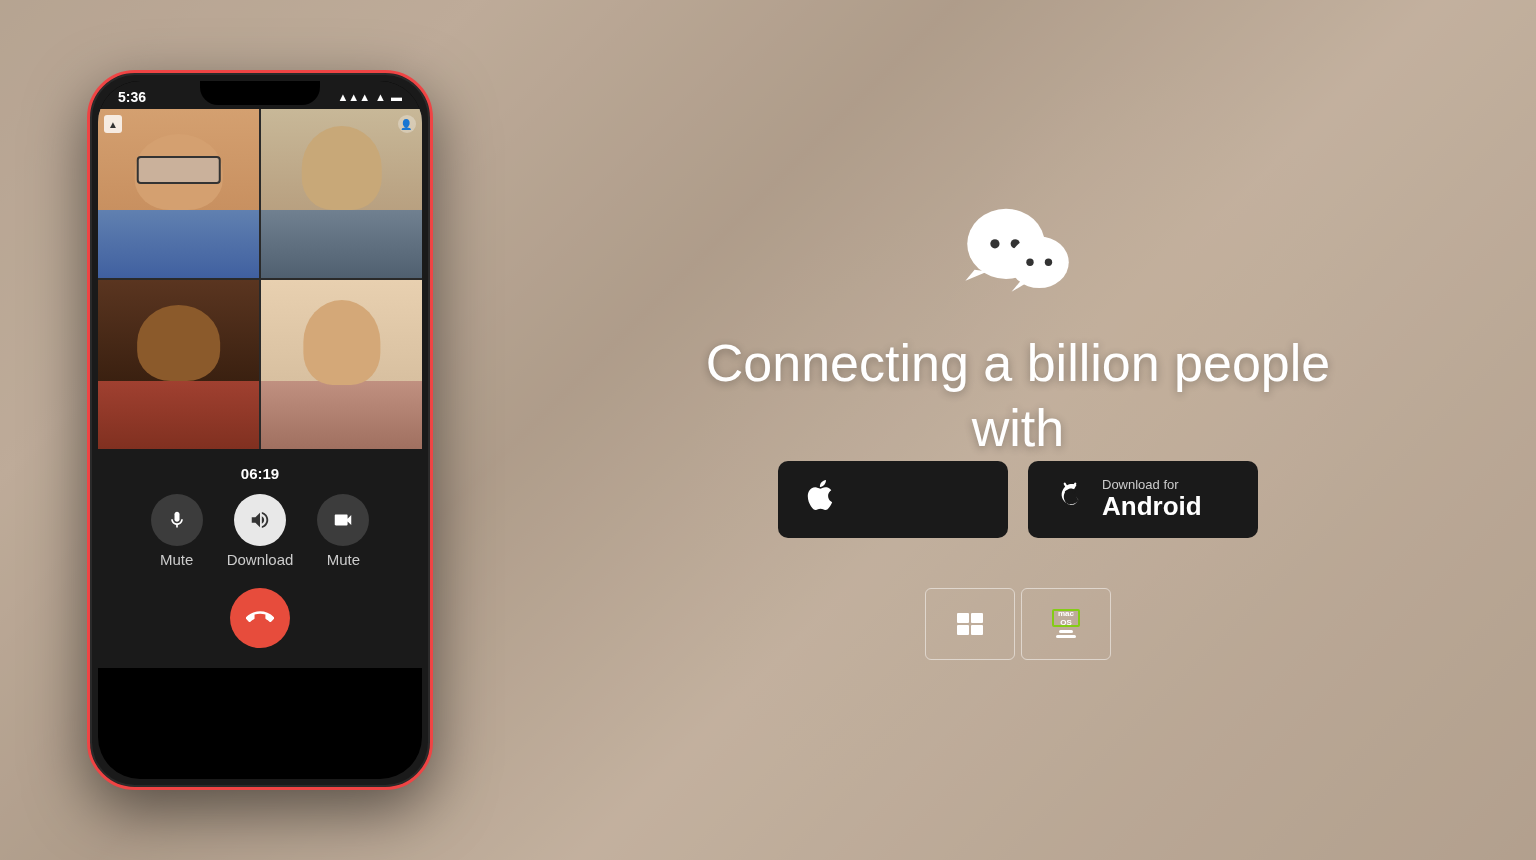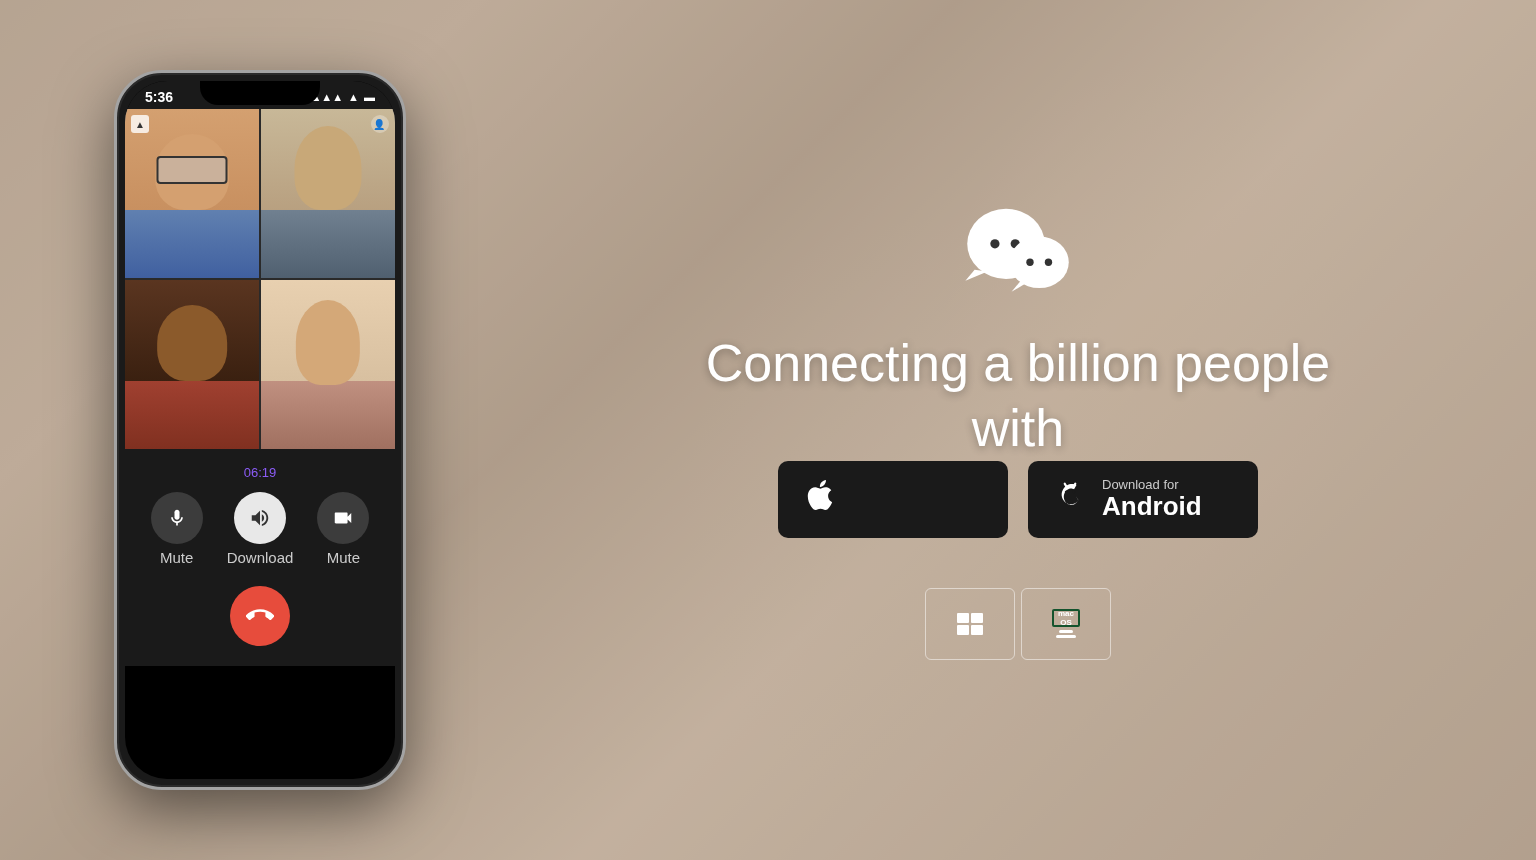--- a/index.html
+++ b/index.html
@@ -48,25 +48,25 @@
       width: 520px;
       height: 860px;
       display: flex;
       align-items: center;
       justify-content: center;
       position: relative;
       flex-shrink: 0;
     }
 
     .phone-mockup {
-      width: 292px;
+      width: 346px;
       height: 720px;
       background: #1a1a1a;
       border-radius: 48px;
-      border: 3px solid #a3a3a3;
+      border: 3px solid #ef4444;
       position: relative;
       box-shadow: 0 20px 60px rgba(0,0,0,0.5), inset 0 0 0 2px #2a2a2a;
       overflow: hidden;
     }
 
     .phone-inner {
       position: absolute;
       inset: 8px;
       background: #000;
       border-radius: 42px;
@@ -244,23 +244,24 @@
     .call-controls {
       background: #1a1a1a;
       padding: 16px 10px 20px;
       display: flex;
       flex-direction: column;
       align-items: center;
       gap: 8px;
     }
 
     .call-timer {
-      color: #8b5cf6;
-      font-size: 13px;
+      color: #ffffff;
+      font-size: 15px;
       margin-bottom: 4px;
+      font-weight: bold;
     }
 
     .controls-row {
       display: flex;
       gap: 24px;
       align-items: center;
       justify-content: center;
     }
 
     .control-btn {
@@ -547,21 +548,21 @@
         <div class="win-icon">
           <span></span>
             <span></span>
             <span></span>
             <span></span>
         </div>
       </button>
 
       <button class="platform-btn">
         <div style="display:flex;flex-direction:column;align-items:center;gap:2px;">
-          <div style="width:28px;height:18px;border:2px solid #14532d;border-radius:2px;display:flex;align-items:center;justify-content:center;">
+          <div style="width:28px;height:18px;border:2px solid #84cc16;border-radius:2px;display:flex;align-items:center;justify-content:center;">
             <span style="font-size:8px;color:white;font-weight:600;">mac<br>OS</span>
           </div>
           <div style="width:14px;height:3px;background:white;border-radius:2px;margin-top:1px;"></div>
           <div style="width:20px;height:3px;background:white;border-radius:2px;"></div>
         </div>
       </button>
 
     </div>
 
   </div>

